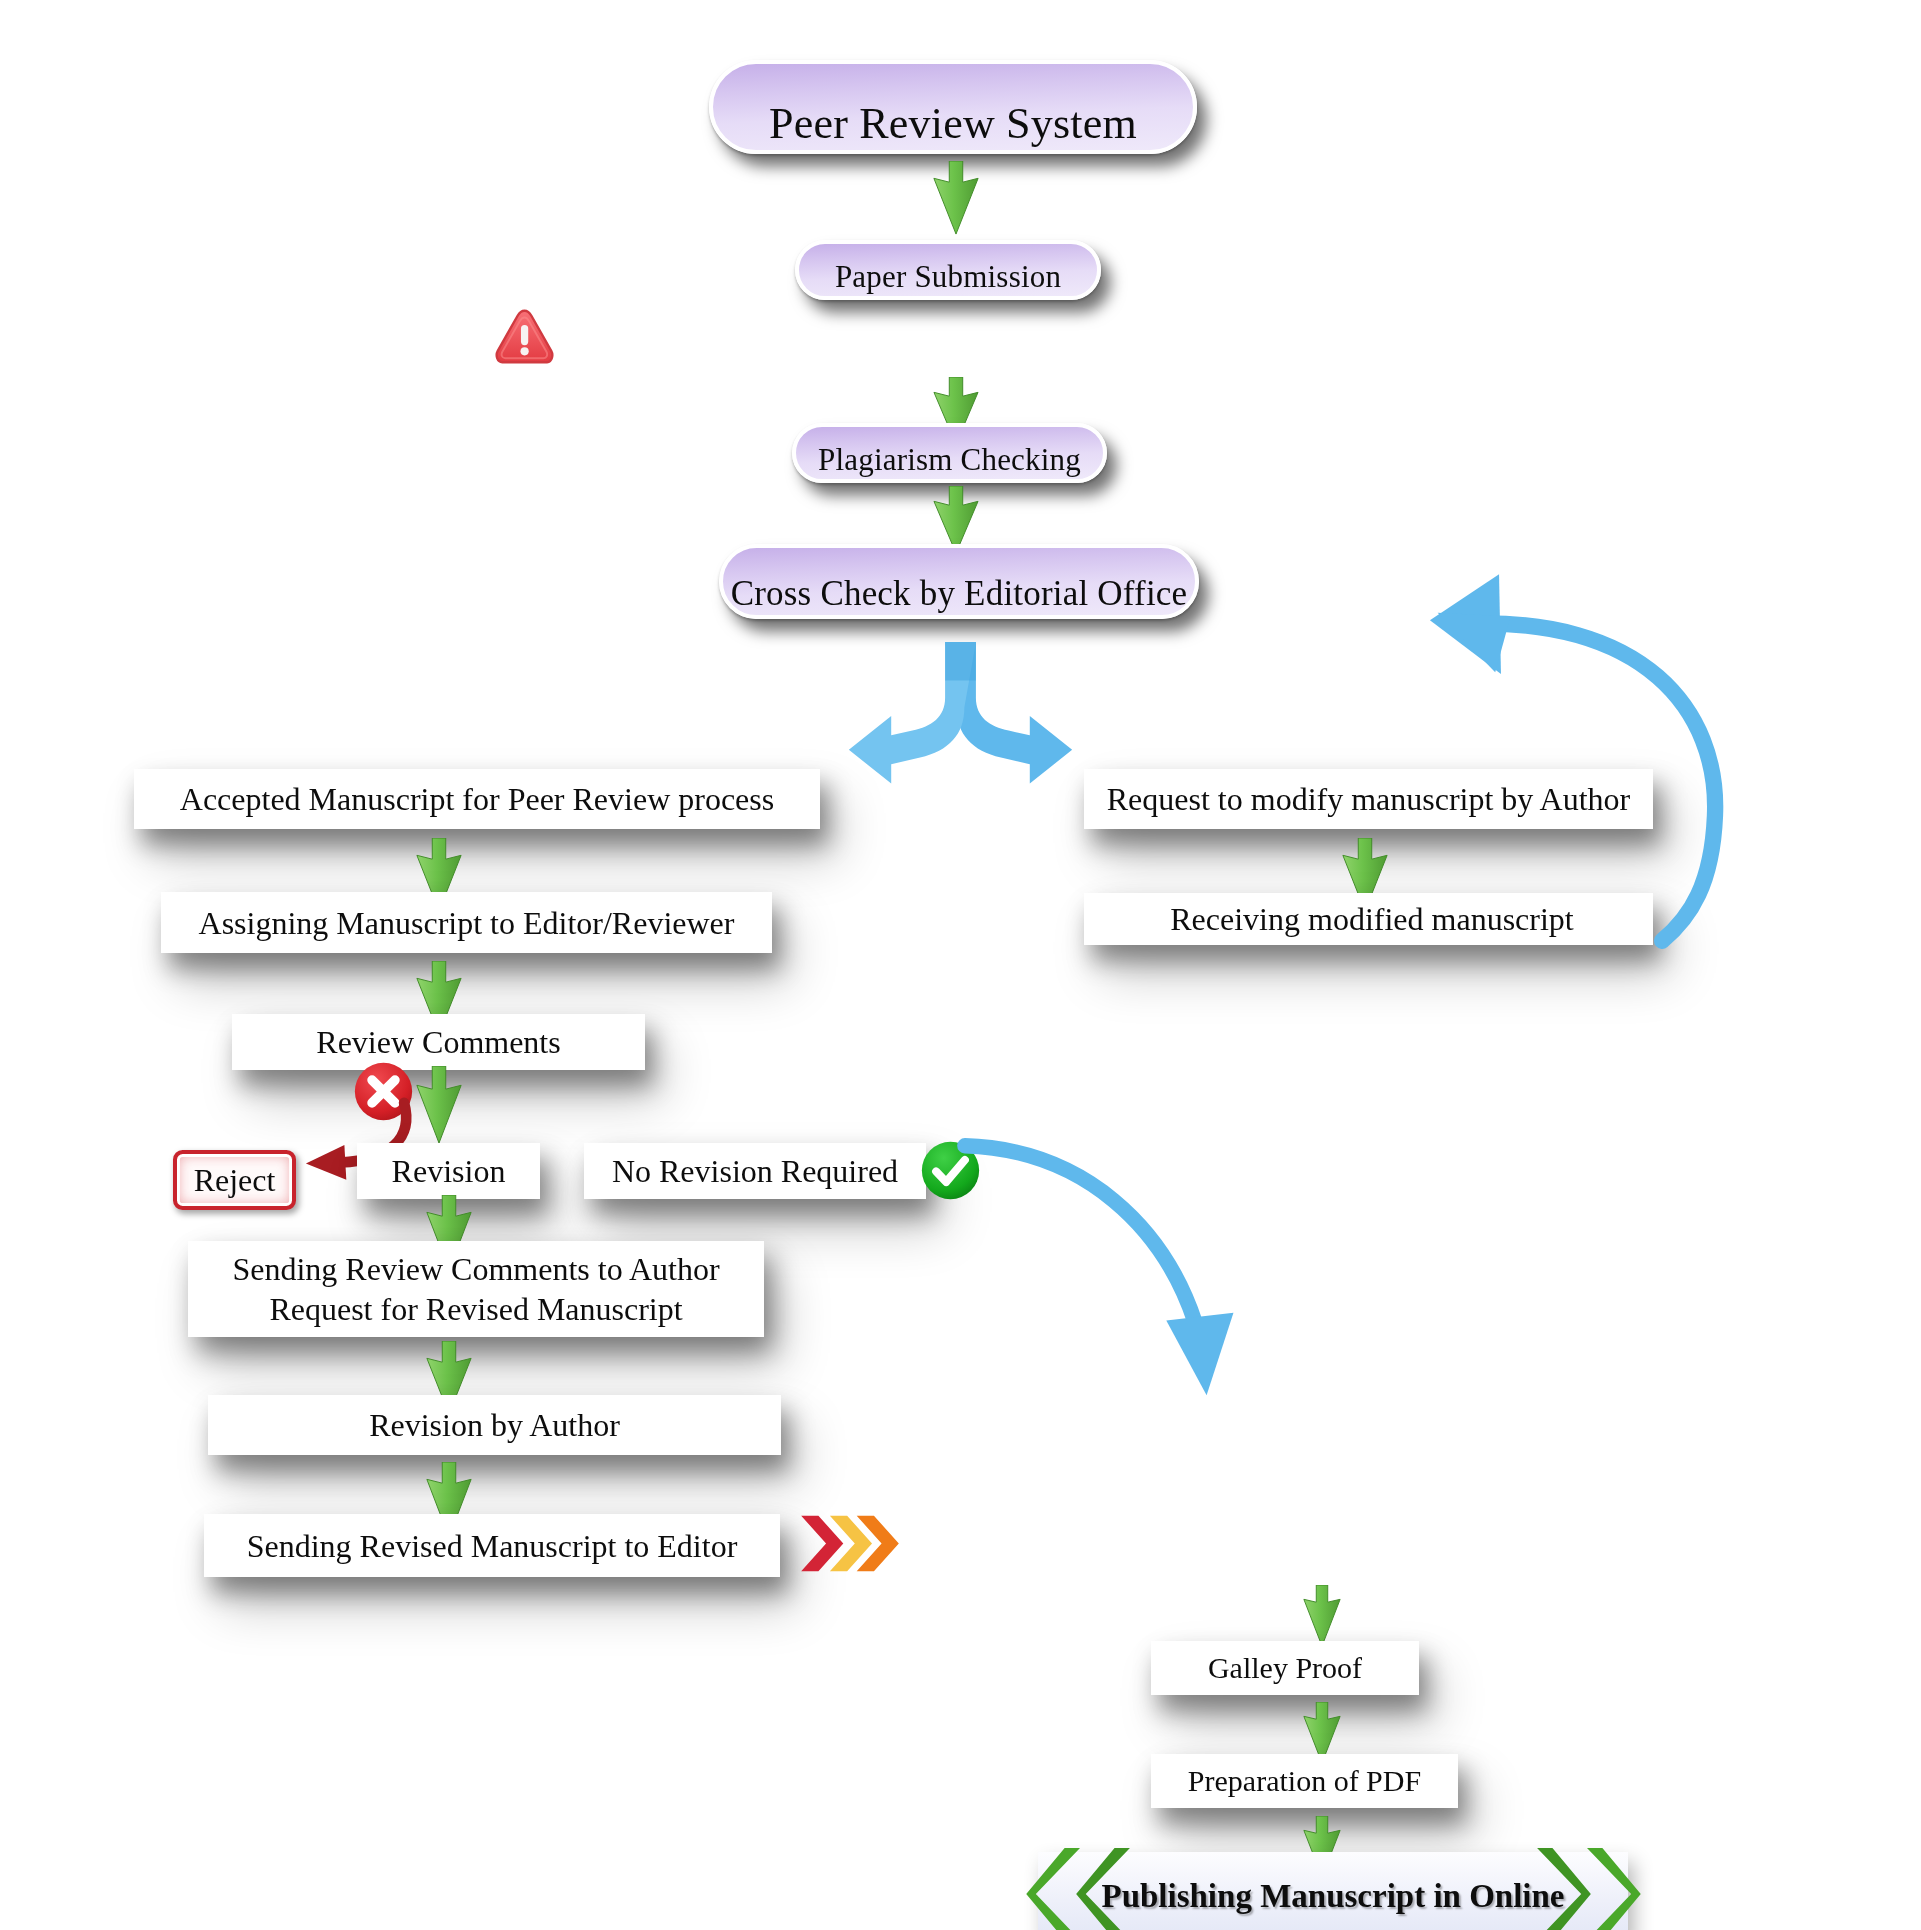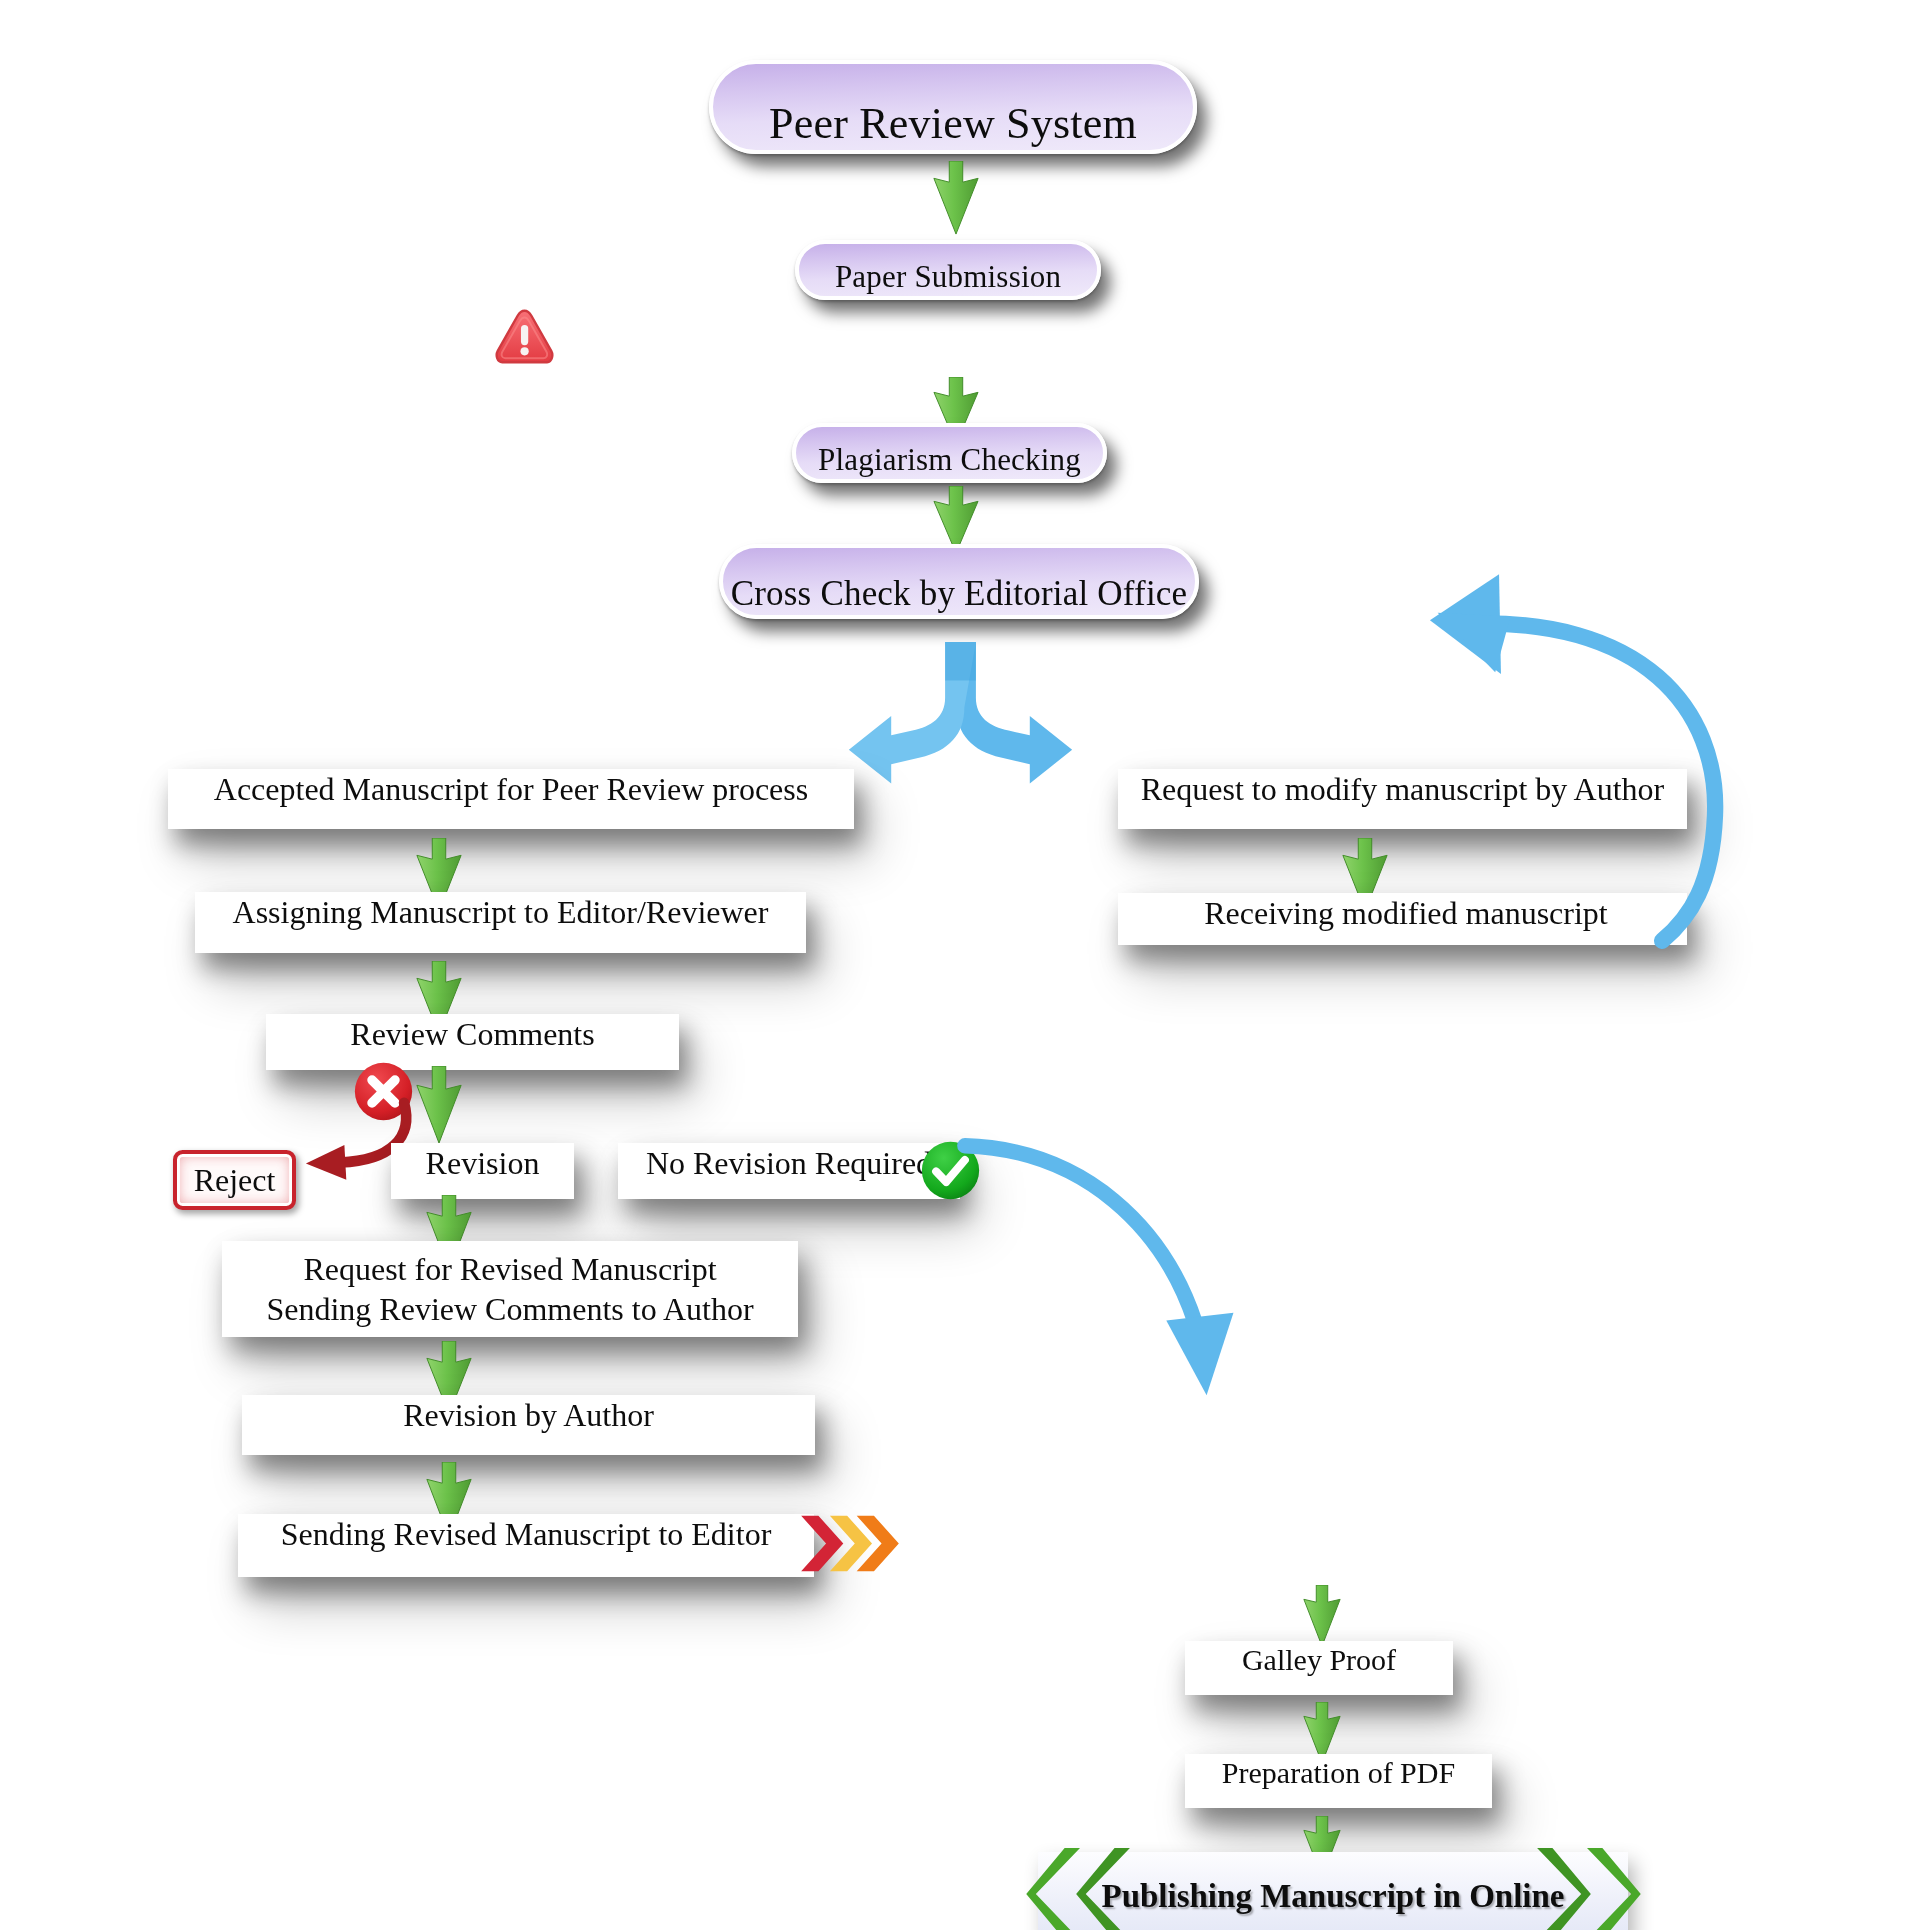--- a/index.html
+++ b/index.html
@@ -34,31 +34,31 @@
     text-align:center;
     white-space:nowrap;
     letter-spacing:0.2px;
   }
   .pill .txt{ display:block; transform:translateY(-1px); }
 
   
   .wbox{
     position:absolute;
     display:flex;
+    align-items:center;
     justify-content:center;
     box-sizing:border-box;
     background:#ffffff;
     color:#0d0d0d;
     text-align:center;
     white-space:nowrap;
     line-height:1.25;
     box-shadow:
       7.7px 15.4px 25px rgba(0,0,0,.42),
       17.3px 29px 50px rgba(0,0,0,.22);
-    margin-left: 34px;
   }
   .wbox.two-line{ white-space:normal; flex-direction:column; }
 
   
   .reject-box{
     position:absolute;
     display:flex;
     align-items:center;
     justify-content:center;
     box-sizing:border-box;
@@ -271,22 +271,22 @@
     </svg>
   </div>
 
   <div class="garrow" style="left:423px;top:1195px;width:52px;height:77px;">
     <svg viewBox="0 0 54 80" width="52" height="77">
       <path d="M20 0 H34 V22 L50 18 L27 78 L4 18 L20 22 Z" fill="url(#ggrad)" stroke="#3f8a27" stroke-width="1"></path>
     </svg>
   </div>
 
   <div class="wbox two-line" style="left:188px;top:1241px;width:576px;height:96px;font-size:32px;">
+    <span>Sending Review Comments to Author</span>
     <span>Request for Revised Manuscript</span>
-    <span>Sending Review Comments to Author</span>
   </div>
 
   <div class="garrow" style="left:423px;top:1341px;width:52px;height:75px;">
     <svg viewBox="0 0 54 78" width="52" height="75">
       <path d="M20 0 H34 V22 L50 18 L27 76 L4 18 L20 22 Z" fill="url(#ggrad)" stroke="#3f8a27" stroke-width="1"></path>
     </svg>
   </div>
 
   <div class="wbox" style="left:208px;top:1395px;width:573px;height:60px;font-size:32px;">
     <span>Revision by Author</span>

